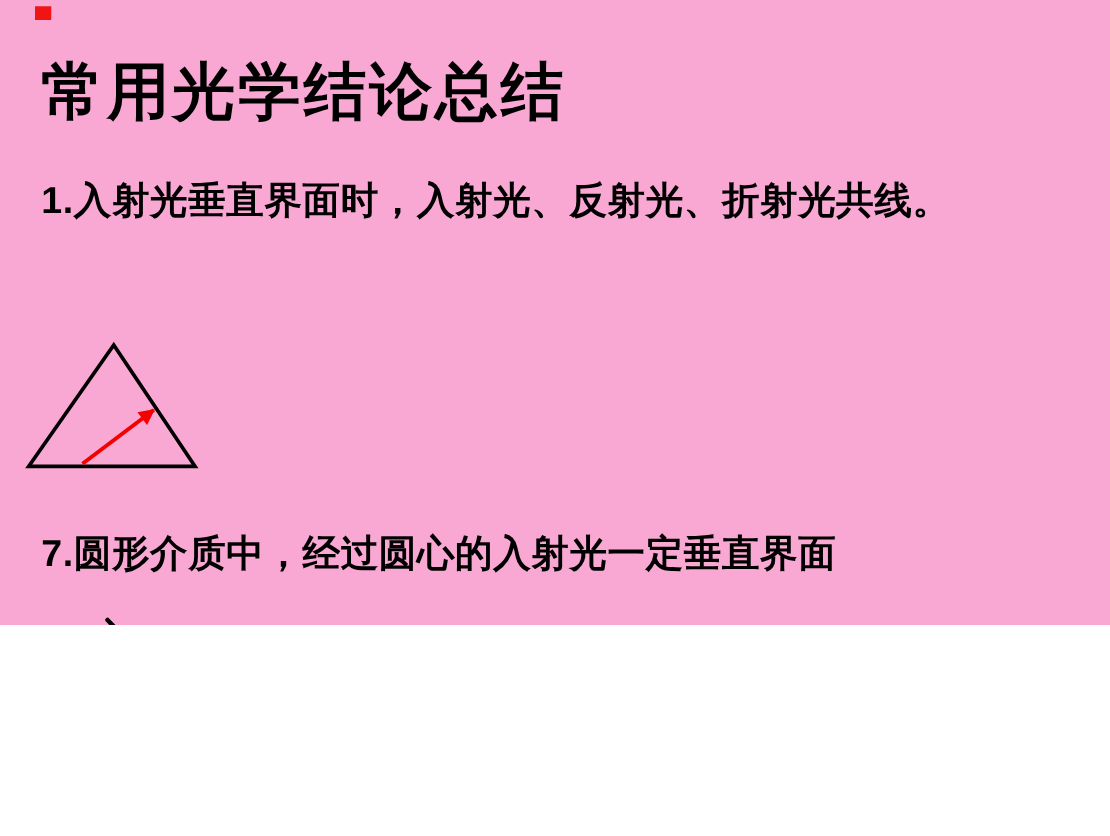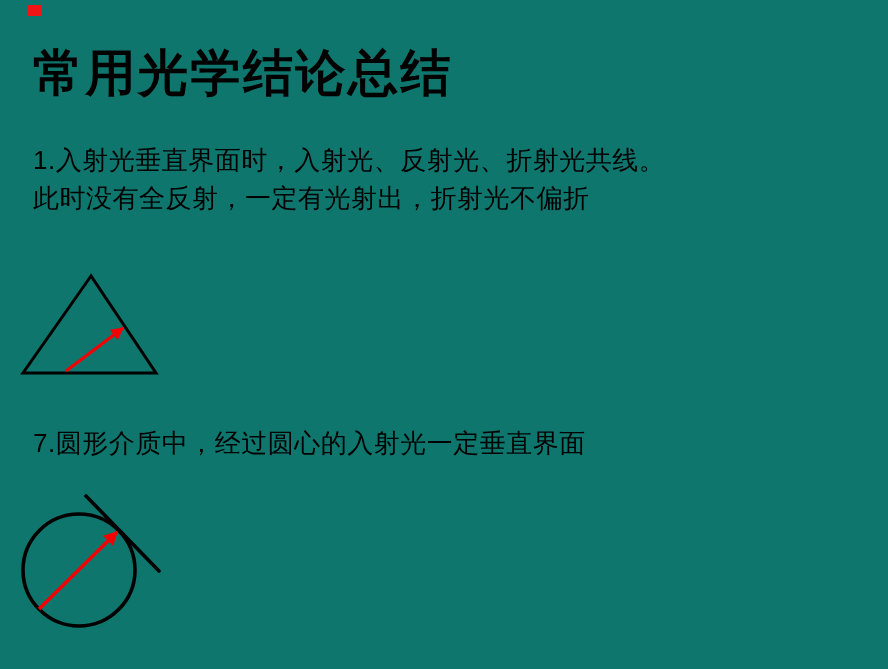--- a/index.html
+++ b/index.html
@@ -3,22 +3,22 @@
 <meta charset="utf-8">
 <style>
   html, body {
     margin: 0;
     padding: 0;
     background: #ffffff;
   }
   .slide {
     position: relative;
     width: 888px;
-    height: 669px;
-    background: #0f766e;
+    height: 500px;
+    background: #f9a8d4;
     overflow: hidden;
     font-family: "Liberation Sans", "DejaVu Sans", sans-serif;
     color: #000000;
   }
   .corner-marker {
     position: absolute;
     left: 28px;
     top: 5px;
     width: 13px;
     height: 11px;
@@ -30,22 +30,22 @@
     margin: 0;
     font-size: 50px;
     line-height: 56px;
     font-weight: 700;
     letter-spacing: 2.5px;
     white-space: nowrap;
   }
   .para {
     position: absolute;
     left: 33px;
-    font-size: 26px;
-    font-weight: 400;
+    font-size: 30px;
+    font-weight: 700;
     line-height: 37.5px;
     letter-spacing: 0.5px;
     white-space: nowrap;
   }
   .para-1 { top: 142px; }
   .para-2 { top: 425px; }
   .fig {
     position: absolute;
     display: block;
   }
@@ -57,21 +57,20 @@
 <body>
 
 <div class="slide">
 
   <div class="corner-marker" style="background: rgb(240, 20, 20);"></div>
 
   <h1 class="title">常用光学结论总结</h1>
 
   <div class="para para-1">
     <div>1.入射光垂直界面时，入射光、反射光、折射光共线。</div>
-    <div>此时没有全反射，一定有光射出，折射光不偏折</div>
   </div>
 
   <svg id="svg-defs" xmlns="http://www.w3.org/2000/svg">
     <defs>
       <marker id="arrowhead" viewBox="0 0 10 10" refX="9" refY="5" markerWidth="4.6" markerHeight="4" orient="auto-start-reverse">
         <path d="M0,0 L10,5 L0,10 z" fill="#f40000"></path>
       </marker>
     </defs>
   </svg>
 

